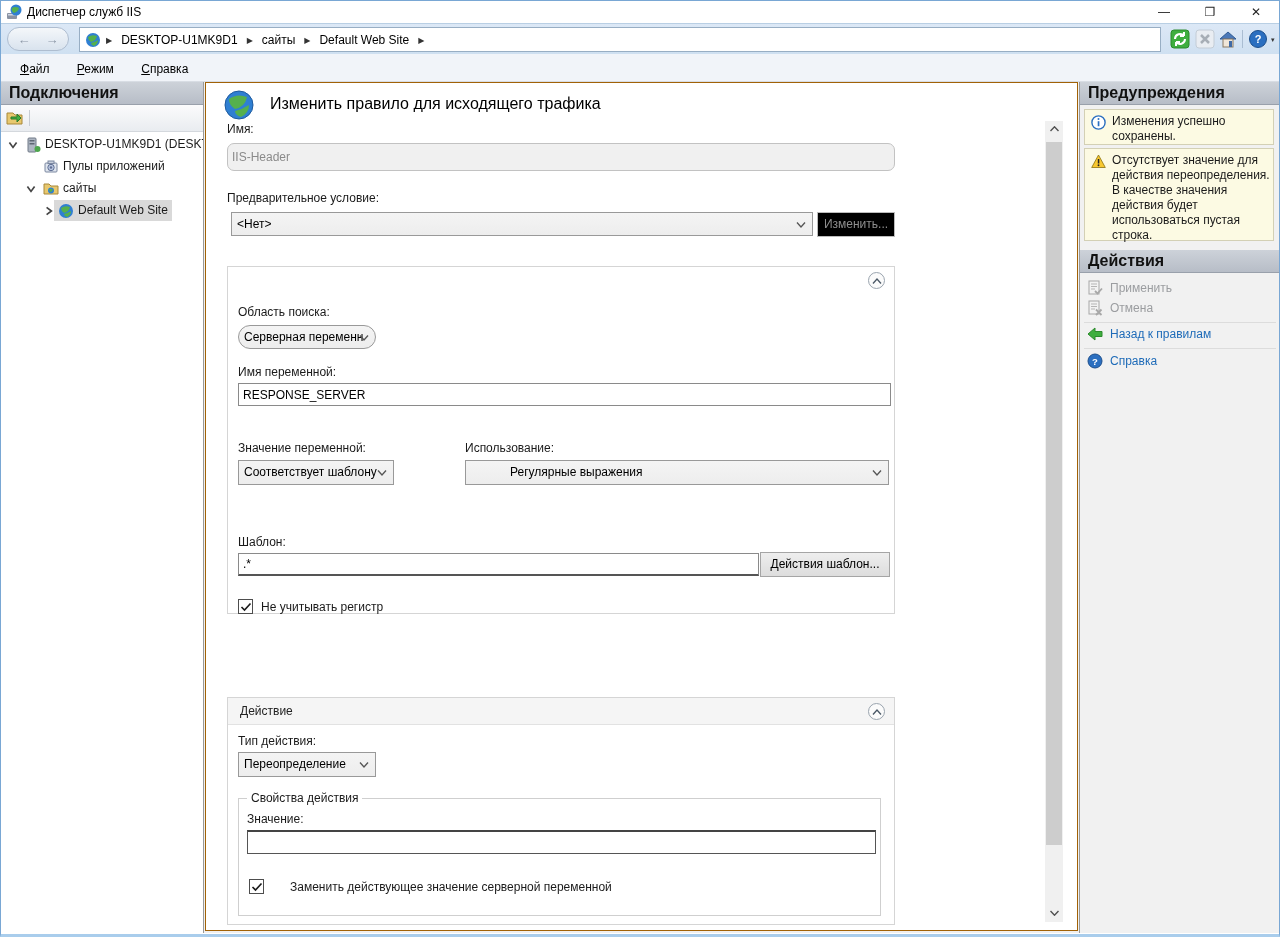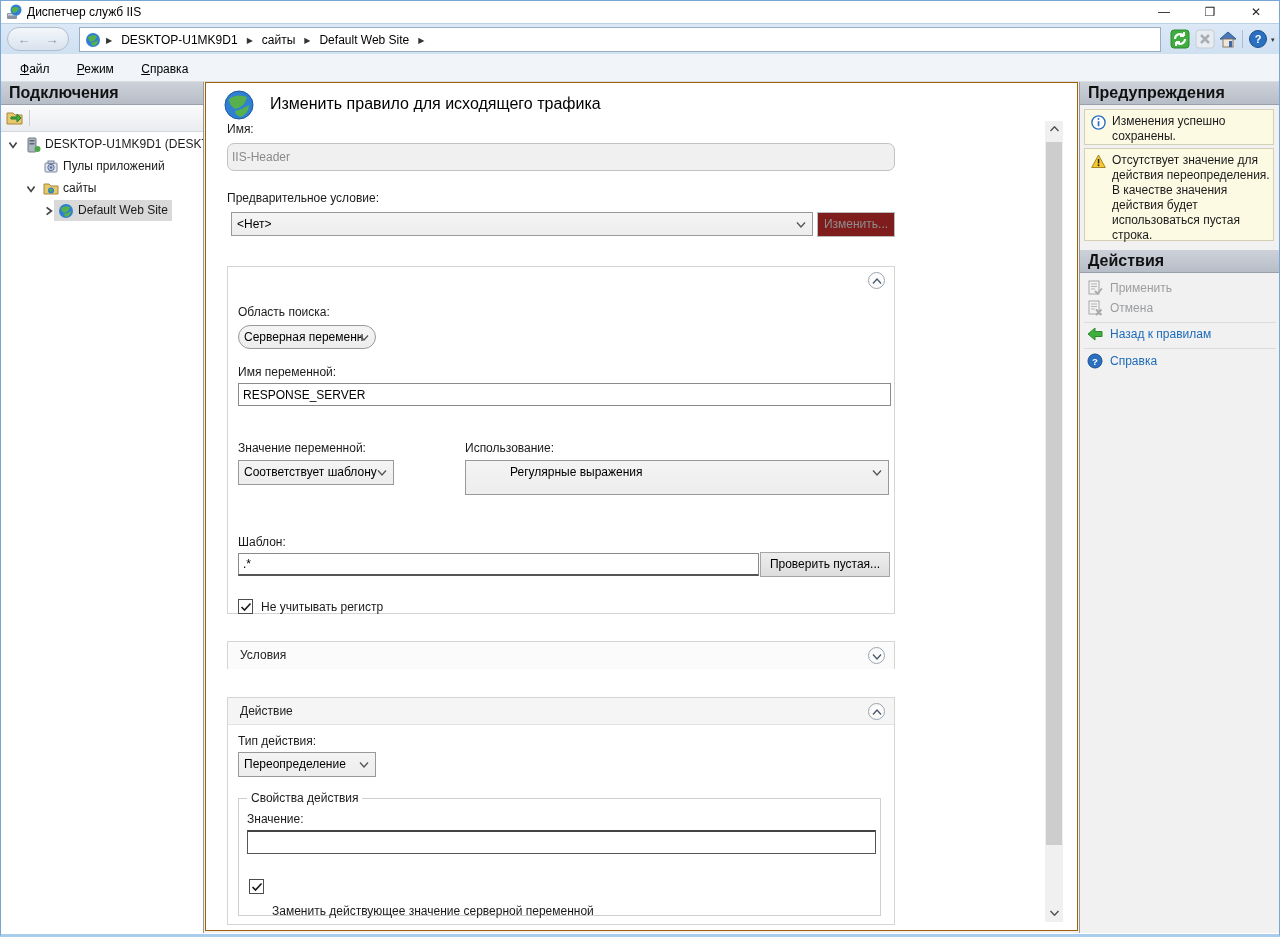--- a/index.html
+++ b/index.html
@@ -50,21 +50,21 @@
   #tree-row-site .selbg { position:absolute; left:53px; top:0; width:118px; height:21px; background:#d9d9d9; }
 
   
   #main-panel { left:204px; top:0; width:873px; height:849px; background:#fff; border:1px solid #a16207; overflow:hidden; }
   .lbl { position:absolute; font-size:12px; color:#1a1a1a; white-space:nowrap; }
   .textbox { position:absolute; background:#fff; border:1px solid #8a8a8a; font-family:"Liberation Sans",sans-serif; font-size:12px; color:#000; padding:0 4px; }
   .textbox:disabled, .textbox.disabled { background:#f0f0f0; border-color:#c2c2c2; color:#8a8a8a; }
   .combo { position:absolute; background:linear-gradient(#f4f4f4,#ededed); border:1px solid #999; font-size:12px; color:#000; line-height:22px; padding-left:5px; white-space:nowrap; overflow:hidden; }
   .combo .chev { position:absolute; right:6px; top:8px; }
   .btn { position:absolute; background:linear-gradient(#eeeeee,#dddddd); border:1px solid #a5a5a5; font-size:12px; color:#000; text-align:center; line-height:23px; }
-  .btn.disabled { background:#7f1d1d; border-color:#bcbcbc; color:#8e8e8e; }
+  .btn.disabled { background:#000000; border-color:#bcbcbc; color:#8e8e8e; }
   .section { position:absolute; border:1px solid #d5d5d5; background:#fff; }
   .section-header { position:absolute; left:0; top:0; right:0; height:27px; background:#f5f5f5; border-bottom:1px solid #e2e2e2; font-size:12px; color:#222; line-height:27px; padding-left:12px; }
   .chev-circle { position:absolute; right:9px; top:5px; width:17px; height:17px; border:1px solid #9aa4ae; border-radius:50%; background:#fbfbfb; }
   .chev-circle svg { position:absolute; left:3px; top:5px; }
   .checkbox { position:absolute; width:15px; height:15px; background:#fff; border:1px solid #4d4d4d; }
   .checkbox svg { position:absolute; left:1px; top:2px; }
   .groupbox { position:absolute; border:1px solid #cfcfcf; }
   .groupbox-legend { position:absolute; top:-8px; left:8px; background:#fff; padding:0 4px; font-size:12px; color:#1a1a1a; }
 
   
@@ -246,45 +246,37 @@
         <div class="lbl" style="left:10px; top:98px;">Имя переменной:</div>
         <input class="textbox" style="left: 10px; top: 116px; width: 653px; height: 23px;" value="RESPONSE_SERVER">
         <div class="lbl" style="left:10px; top:174px;">Значение переменной:</div>
         <div class="lbl" style="left:237px; top:174px;">Использование:</div>
         <div class="combo" style="left:10px; top:193px; width:156px; height:25px; line-height:23px;">
           <span>Соответствует шаблону</span>
           <svg class="chev" width="10" height="8" viewBox="0 0 10 8">
               <path d="M1 1.5 L5 6 L9 1.5" stroke="#555" fill="none" stroke-width="1.3"></path>
             </svg>
         </div>
-        <div class="combo" style="left:237px; top:193px; width:424px; height:35px; line-height:23px;padding-left:44px;">
+        <div class="combo" style="left:237px; top:193px; width:424px; height:25px; line-height:23px;padding-left:44px;">
           <span>Регулярные выражения</span>
           <svg class="chev" width="10" height="8" viewBox="0 0 10 8">
               <path d="M1 1.5 L5 6 L9 1.5" stroke="#555" fill="none" stroke-width="1.3"></path>
             </svg>
         </div>
         <div class="lbl" style="left:10px; top:268px;">Шаблон:</div>
         <input class="textbox" style="left: 10px; top: 286px; width: 521px; height: 23px; border-bottom: 2px solid rgb(85, 85, 85);" value=".*">
-        <div class="btn" style="left:532px; top:285px; width:130px; height:25px;">Проверить пустая...</div>
+        <div class="btn" style="left:532px; top:285px; width:130px; height:25px;">Действия шаблон...</div>
         <div class="checkbox" style="left:10px; top:332px;">
           <svg width="12" height="10" viewBox="0 0 12 10">
               <path d="M1.5 5 L4.5 8 L10.5 1.5" stroke="#1a1a1a" fill="none" stroke-width="1.6"></path>
             </svg>
         </div>
         <div class="lbl" style="left:33px; top:333px;">Не учитывать регистр</div>
       </div>
 
-      <div class="section" style="left:21px; top:558px; width:668px; height:28px;">
-        <div class="section-header" style="border-bottom:none; background:#fbfbfb;">Условия</div>
-        <div class="chev-circle">
-          <svg width="10" height="7" viewBox="0 0 10 7">
-              <path d="M1 1.5 L5 6 L9 1.5" stroke="#4a5866" fill="none" stroke-width="1.3"></path>
-            </svg>
-        </div>
-      </div>
 
       <div class="section" style="left:21px; top:614px; width:668px; height:228px;padding-left:8px;">
         <div class="section-header">Действие</div>
         <div class="chev-circle">
           <svg width="10" height="7" viewBox="0 0 10 7">
               <path d="M1 5.5 L5 1 L9 5.5" stroke="#4a5866" fill="none" stroke-width="1.3"></path>
             </svg>
         </div>
         <div class="lbl" style="left:10px; top:36px;">Тип действия:</div>
         <div class="combo" style="left:10px; top:54px; width:138px; height:25px; line-height:23px;">
@@ -295,21 +287,21 @@
         </div>
         <div class="groupbox" style="left:10px; top:100px; width:643px; height:118px;">
           <span class="groupbox-legend">Свойства действия</span>
           <div class="lbl" style="left:8px; top:13px;">Значение:</div>
           <input class="textbox" style="left: 8px; top: 31px; width: 629px; height: 24px; border-color: rgb(68, 68, 68) rgb(85, 85, 85) rgb(85, 85, 85); border-top-width: 2px; border-top-style: solid;">
           <div class="checkbox" style="left:10px; top:80px;">
             <svg width="12" height="10" viewBox="0 0 12 10">
                 <path d="M1.5 5 L4.5 8 L10.5 1.5" stroke="#1a1a1a" fill="none" stroke-width="1.6"></path>
               </svg>
           </div>
-          <div class="lbl" style="left:33px; top:81px;margin-top:24px;">Заменить действующее значение серверной переменной</div>
+          <div class="lbl" style="left:51px; top:81px;">Заменить действующее значение серверной переменной</div>
         </div>
       </div>
 
       <div id="scrollbar" class="abs">
         <div class="sb-arrow" style="top:0;">
           <svg width="9" height="6" viewBox="0 0 9 6">
               <path d="M0.5 5 L4.5 0.8 L8.5 5" stroke="#505050" fill="none" stroke-width="1.4"></path>
             </svg>
         </div>
         <div id="sb-thumb"></div>

